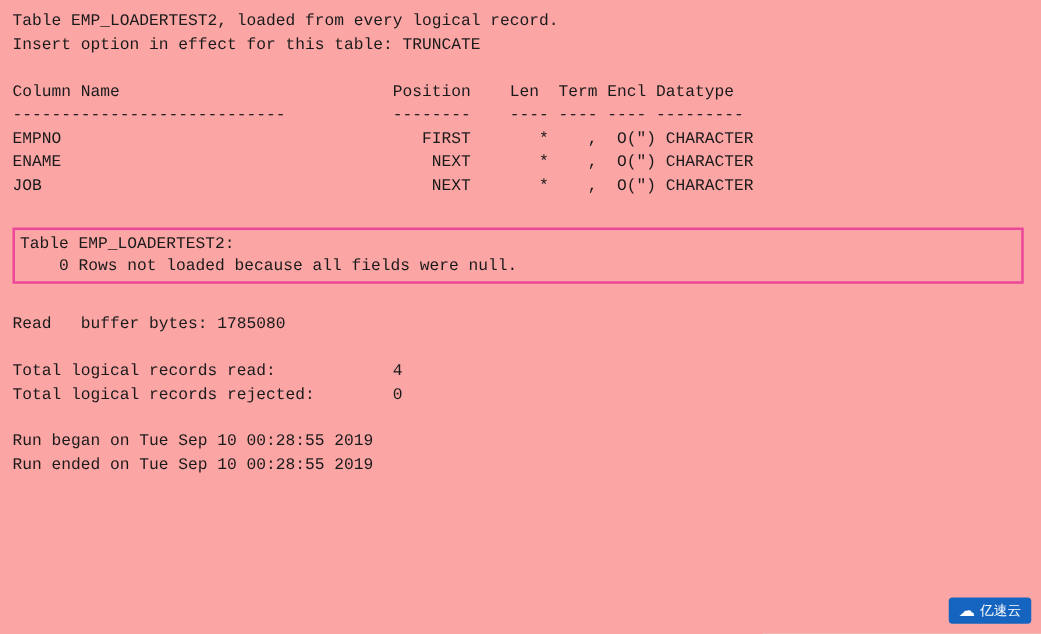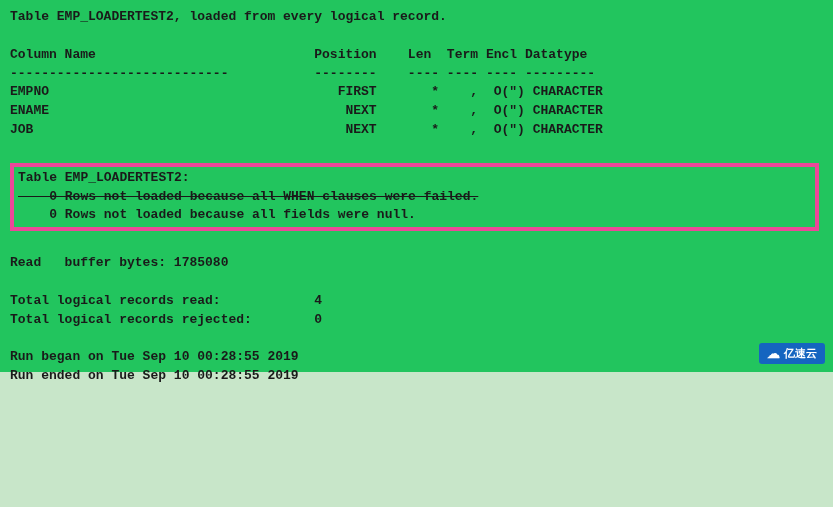--- a/index.html
+++ b/index.html
@@ -13,34 +13,33 @@
       height: 507px;
       background-color: #c8e6c9;
       font-family: 'Courier New', Courier, monospace;
       font-size: 13px;
       color: #1a1a1a;
       overflow: hidden;
     }
 
     .terminal {
       width: 833px;
-      height: 372px;
-      background-color: #22c55e;
+      height: 507px;
+      background-color: #fca5a5;
       padding: 8px 10px;
       position: relative;
-      font-weight: bold;
     }
 
     .line {
       white-space: pre;
       line-height: 1.45;
     }
 
     .highlighted-box {
-      border: 4px solid #ec4899;
+      border: 2px solid #ec4899;
       padding: 2px 4px;
       margin: 4px 0;
       display: inline-block;
       width: calc(100% - 4px);
     }
 
     .highlighted-box .line {
       line-height: 1.45;
     }
 
@@ -66,31 +65,31 @@
     .watermark-icon {
       font-size: 13px;
     }
   </style>
 </head>
 <body>
 
 <div class="terminal">
 
   <div class="line">Table EMP_LOADERTEST2, loaded from every logical record.</div>
+  <div class="line">Insert option in effect for this table: TRUNCATE</div>
   <div class="line">&nbsp;</div>
   <div class="line">Column Name                            Position    Len  Term Encl Datatype</div>
   <div class="line">----------------------------           --------    ---- ---- ---- ---------</div>
   <div class="line">EMPNO                                     FIRST       *    ,  O(") CHARACTER</div>
   <div class="line">ENAME                                      NEXT       *    ,  O(") CHARACTER</div>
   <div class="line">JOB                                        NEXT       *    ,  O(") CHARACTER</div>
   <div class="line">&nbsp;</div>
 
   <div class="highlighted-box">
     <div class="line">Table EMP_LOADERTEST2:</div>
-    <div class="line strikethrough">    0 Rows not loaded because all WHEN clauses were failed.</div>
     <div class="line">    0 Rows not loaded because all fields were null.</div>
   </div>
 
   <div class="line">&nbsp;</div>
   <div class="line">Read   buffer bytes: 1785080</div>
   <div class="line">&nbsp;</div>
   <div class="line">Total logical records read:            4</div>
   <div class="line">Total logical records rejected:        0</div>
   <div class="line">&nbsp;</div>
   <div class="line">Run began on Tue Sep 10 00:28:55 2019</div>

